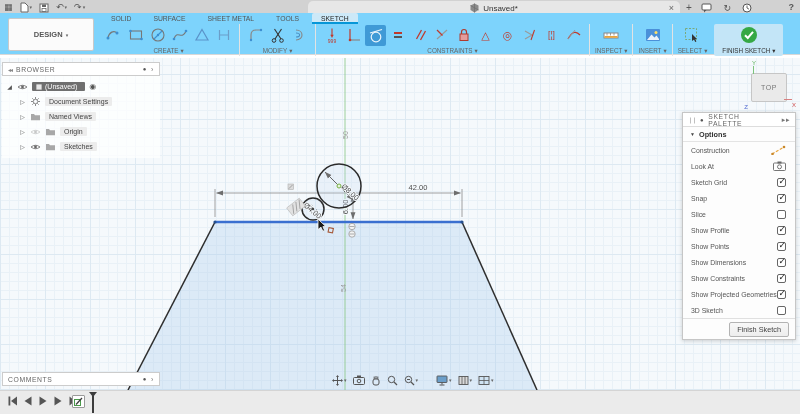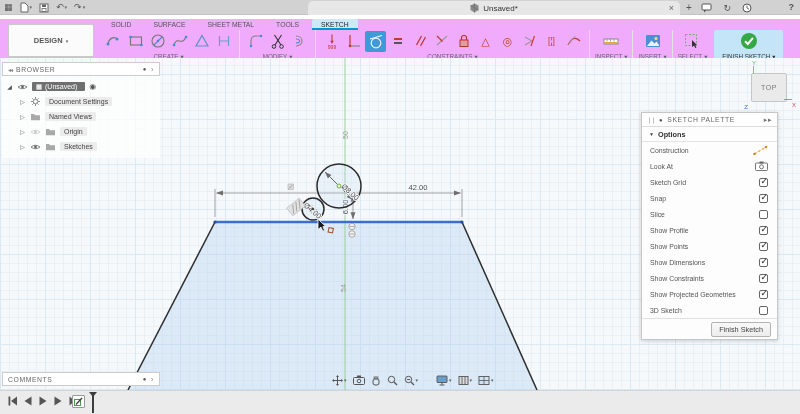--- a/index.html
+++ b/index.html
@@ -13,21 +13,21 @@
   .qat{position:absolute;left:4px;top:0;height:15px;display:flex;align-items:center;gap:7px}
   .tbtn{display:flex;align-items:center;gap:1px;font-size:9px;color:#555;line-height:1}
   .tinycar{font-size:5px;color:#666}
   .doc-tab{position:absolute;left:308px;top:1px;width:372px;height:14px;background:#e7e7e7;border-radius:5px 5px 0 0;display:flex;align-items:center;justify-content:center;gap:4px;font-size:8px;color:#333}
   .doc-tab .close{position:absolute;right:6px;top:0;font-size:9px;color:#666;line-height:14px}
   .addtab{position:absolute;left:686px;top:1px;font-size:10px;color:#555;line-height:14px}
   .tr-icons{position:absolute;right:48px;top:0;height:15px;display:flex;align-items:center;gap:11px}
   .help-btn{position:absolute;right:6px;top:0;font-size:9px;color:#555;line-height:15px;font-weight:bold}
 
   
-  .toolbar{position:absolute;left:0;top:19px;width:800px;height:42px;background:#f0abfc;border-bottom:1px solid #d8d8d8}
+  .toolbar{position:absolute;left:0;top:13px;width:800px;height:42px;background:#7dd3fc;border-bottom:1px solid #d8d8d8}
   .design-btn{position:absolute;left:8px;top:5px;width:86px;height:33px;border:1px solid #c9c9c9;border-radius:2px;background:#fbfbfb;display:flex;align-items:center;justify-content:center;gap:3px;font-size:7.5px;color:#555;font-weight:bold}
   .rtabs{position:absolute;left:102px;top:0;height:11px;display:flex;gap:4px;align-items:stretch}
   .rtab{font-size:6.8px;color:#555;padding:1px 9px;line-height:9px}
   .rtab.active{background:#cde9f8;box-shadow:inset 0 -2px 0 #0696d7;border-radius:2px 2px 0 0;color:#222}
   .groups{position:absolute;left:98px;top:11px;display:flex;height:32px}
   .group{display:flex;flex-direction:column;align-items:center;padding:0 5px;border-right:1px solid #e3e3e3;flex:none}
   .group.nobr{border-right:none}
   .group .icons{display:flex;align-items:center;height:22px;gap:1px}
   .glabel{font-size:6.3px;color:#666;margin-top:1px;display:flex;gap:2px;align-items:center}
   .ic{width:21px;height:21px;display:flex;align-items:center;justify-content:center;flex:none}
@@ -67,21 +67,21 @@
   .browser{position:absolute;left:2px;top:4px;width:158px}
   .btree{background:rgba(255,255,255,.72);padding:3px 0 4px 4px}
   .brow{display:flex;align-items:center;gap:4px;height:15px;font-size:7px;color:#444}
   .brow .lbl{background:#ececec;padding:1px 4px;border-radius:1px}
   .indent{margin-left:13px}
   .arrow{font-size:6px;color:#555;width:7px;text-align:center}
   .chip{background:#6f6f6f;color:#fff;font-size:7px;padding:1px 8px 1px 4px;border-radius:1px;display:flex;align-items:center;gap:3px}
   .chip .mini{width:6px;height:6px;background:#e8e8e8;border:1px solid #bbb;border-radius:1px}
   .target{font-size:8px;color:#555}
 
-  .palette{position:absolute;right:22px;top:54px;width:137px;background:#fdfdfd;border:1px solid #c6c6c6;box-shadow:0 1px 4px rgba(0,0,0,.18)}
+  .palette{position:absolute;right:4px;top:54px;width:114px;background:#fdfdfd;border:1px solid #c6c6c6;box-shadow:0 1px 4px rgba(0,0,0,.18)}
   .psection{height:15px;display:flex;align-items:center;gap:4px;padding:0 7px;font-size:7.3px;font-weight:bold;color:#333;border-bottom:1px solid #e4e4e4}
   .psection .car{font-size:5px;color:#444}
   .prow{height:16px;display:flex;align-items:center;justify-content:space-between;padding:0 9px 0 8px;font-size:6.9px;color:#555}
   .cb{width:9px;height:9px;border:1px solid #666;border-radius:2px;background:#fff;position:relative;flex:none}
   .cb.on::after{content:"✓";position:absolute;left:0.5px;top:-2.5px;font-size:9px;color:#222}
   .pfoot{height:21px;border-top:1px solid #e0e0e0;display:flex;align-items:center;justify-content:flex-end;padding:0 6px}
   .pfinish{border:1px solid #b3b3b3;background:linear-gradient(#f8f8f8,#ededed);border-radius:2px;font-size:7.3px;color:#444;padding:2px 7px}
 
   .comments{position:absolute;left:2px;bottom:4px;width:158px}
 

